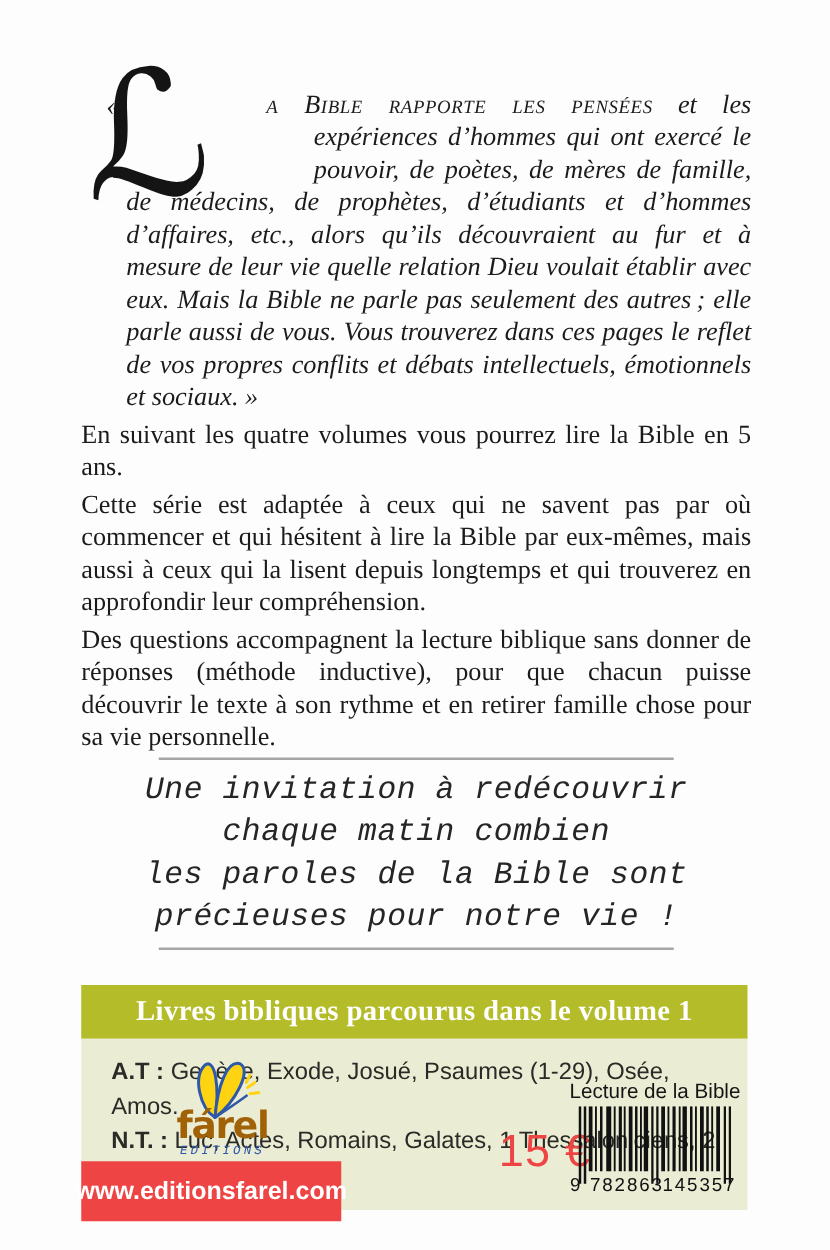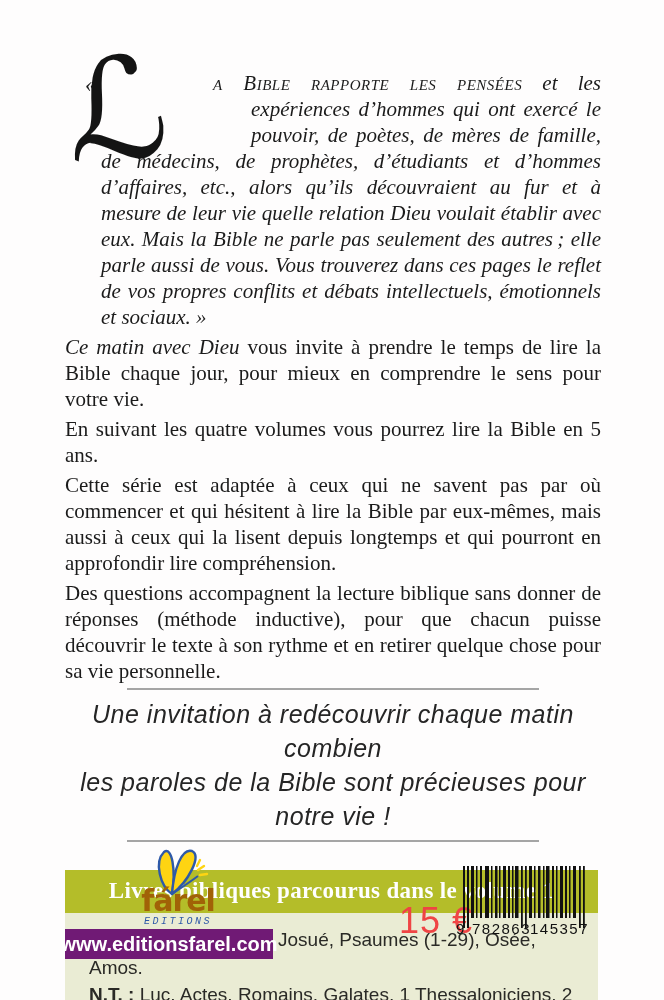--- a/index.html
+++ b/index.html
@@ -32,21 +32,21 @@
     font-family:"DejaVu Sans", "DejaVu Serif", serif;
     font-style:italic; font-size:140px; line-height:1;
     transform:rotate(-4deg);
     color:#141414; pointer-events:none;
   }
   
   .rule { width:412px; height:2px; background:#a5a5a5; margin:2px auto 0 auto; }
   .rule-2 { margin-top:7px; }
   .hand-quote {
     margin-top:7px; text-align:center;
-    font-family:Liberation Sans, sans-serif; font-style:italic;
+    font-family:Liberation Mono, monospace; font-style:italic;
     font-size:25px; line-height:34px; color:#252525; letter-spacing:0.5px;
   }
   
   .books-box { margin-top:28px; width:533px; }
   .books-box-header {
     background:#b4bd29; color:#ffffff;
     text-align:center; font-weight:bold; font-size:23px;
     padding:8px 0 9px 0; letter-spacing:0.3px;
   }
   .books-box-body {
@@ -66,22 +66,22 @@
     position:relative; display:block; margin-top:-12px;
     font-family:"DejaVu Sans", sans-serif; font-weight:bold;
     font-size:30px; line-height:30px; letter-spacing:-1px; color:#a16207;
   }
   .logo-sub {
     display:block; margin-top:0px;
     font-family:Liberation Mono, monospace; font-style:italic;
     font-size:10px; letter-spacing:2.5px; color:#2e59a8;
   }
   .web-bar {
-    position:absolute; left:65px; top:929px; width:208px; height:30px;
-    background:#701a75; color:#ffffff;
+    position:absolute; left:65px; top:929px; width:208px; height:48px;
+    background:#ef4444; color:#ffffff;
     font-family:"Liberation Sans", sans-serif; font-weight:bold; font-size:20px;
     display:flex; align-items:center; justify-content:center;
   }
   .price {
     position:absolute; left:399px; top:900px;
     font-family:"Liberation Sans", sans-serif; font-size:36px;
     color:#ef4444; letter-spacing:1px;
   }
   .sale-info {
     position:absolute; left:438px; top:864px; width:172px;
@@ -100,29 +100,26 @@
 
     <span class="open-guillemet">«</span>
     <span class="drop-cap">ℒ</span>
 
     <p class="p p-quote">
       <span class="float-a"></span>
       <span class="float-b"></span>
       <span class="smallcaps">a Bible rapporte les pensées</span><span> et les expériences d’hommes qui ont exercé le pouvoir, de poètes, de mères de famille, de médecins, de prophètes, d’étudiants et d’hommes d’affaires, etc., alors qu’ils découvraient au fur et à mesure de leur vie quelle relation Dieu voulait établir avec eux. Mais la Bible ne parle pas seulement des autres ; elle parle aussi de vous. Vous trouverez dans ces pages le reflet de vos propres conflits et débats intellectuels, émotionnels et sociaux.&nbsp;»</span>
     </p>
 
-    <p class="p">
-      <span class="italic">Ce matin avec Dieu</span><span> vous invite à prendre le temps de lire la Bible chaque jour, pour mieux en comprendre le sens pour votre vie.</span>
-    </p>
 
     <p class="p">En suivant les quatre volumes vous pourrez lire la Bible en 5 ans.</p>
 
-    <p class="p">Cette série est adaptée à ceux qui ne savent pas par où commencer et qui hésitent à lire la Bible par eux-mêmes, mais aussi à ceux qui la lisent depuis longtemps et qui pourront en approfondir lire compréhension.</p>
+    <p class="p">Cette série est adaptée à ceux qui ne savent pas par où commencer et qui hésitent à lire la Bible par eux-mêmes, mais aussi à ceux qui la lisent depuis longtemps et qui trouverez en approfondir leur compréhension.</p>
 
-    <p class="p">Des questions accompagnent la lecture biblique sans donner de réponses (méthode inductive), pour que chacun puisse découvrir le texte à son rythme et en retirer quelque chose pour sa vie personnelle.</p>
+    <p class="p">Des questions accompagnent la lecture biblique sans donner de réponses (méthode inductive), pour que chacun puisse découvrir le texte à son rythme et en retirer famille chose pour sa vie personnelle.</p>
 
     <div class="rule"></div>
     <div class="hand-quote">
       <span>Une invitation à redécouvrir chaque matin combien</span><br>
       <span>les paroles de la Bible sont précieuses pour notre vie&nbsp;!</span>
     </div>
     <div class="rule rule-2"></div>
 
     <div class="books-box">
       <div class="books-box-header">Livres bibliques parcourus dans le volume 1</div>
@@ -144,20 +141,21 @@
     </svg>
     <span class="logo-word">fárel</span>
     <span class="logo-sub">EDITIONS</span>
   </div>
 
   <div class="web-bar">www.editionsfarel.com</div>
 
   <div class="price">15 €</div>
 
   <div class="sale-info">
+    <div class="collection">Lecture de la Bible</div>
     <div class="barcode-wrap">
       <svg width="150" height="72" viewBox="0 0 150 72">
         <g fill="#111111">
 
           <rect x="14" y="0" width="2" height="62"></rect>
             <rect x="18" y="0" width="2" height="62"></rect>
 
           <rect x="22" y="0" width="3" height="52"></rect>
             <rect x="27" y="0" width="1.5" height="52"></rect>
           <rect x="31" y="0" width="2" height="52"></rect>

